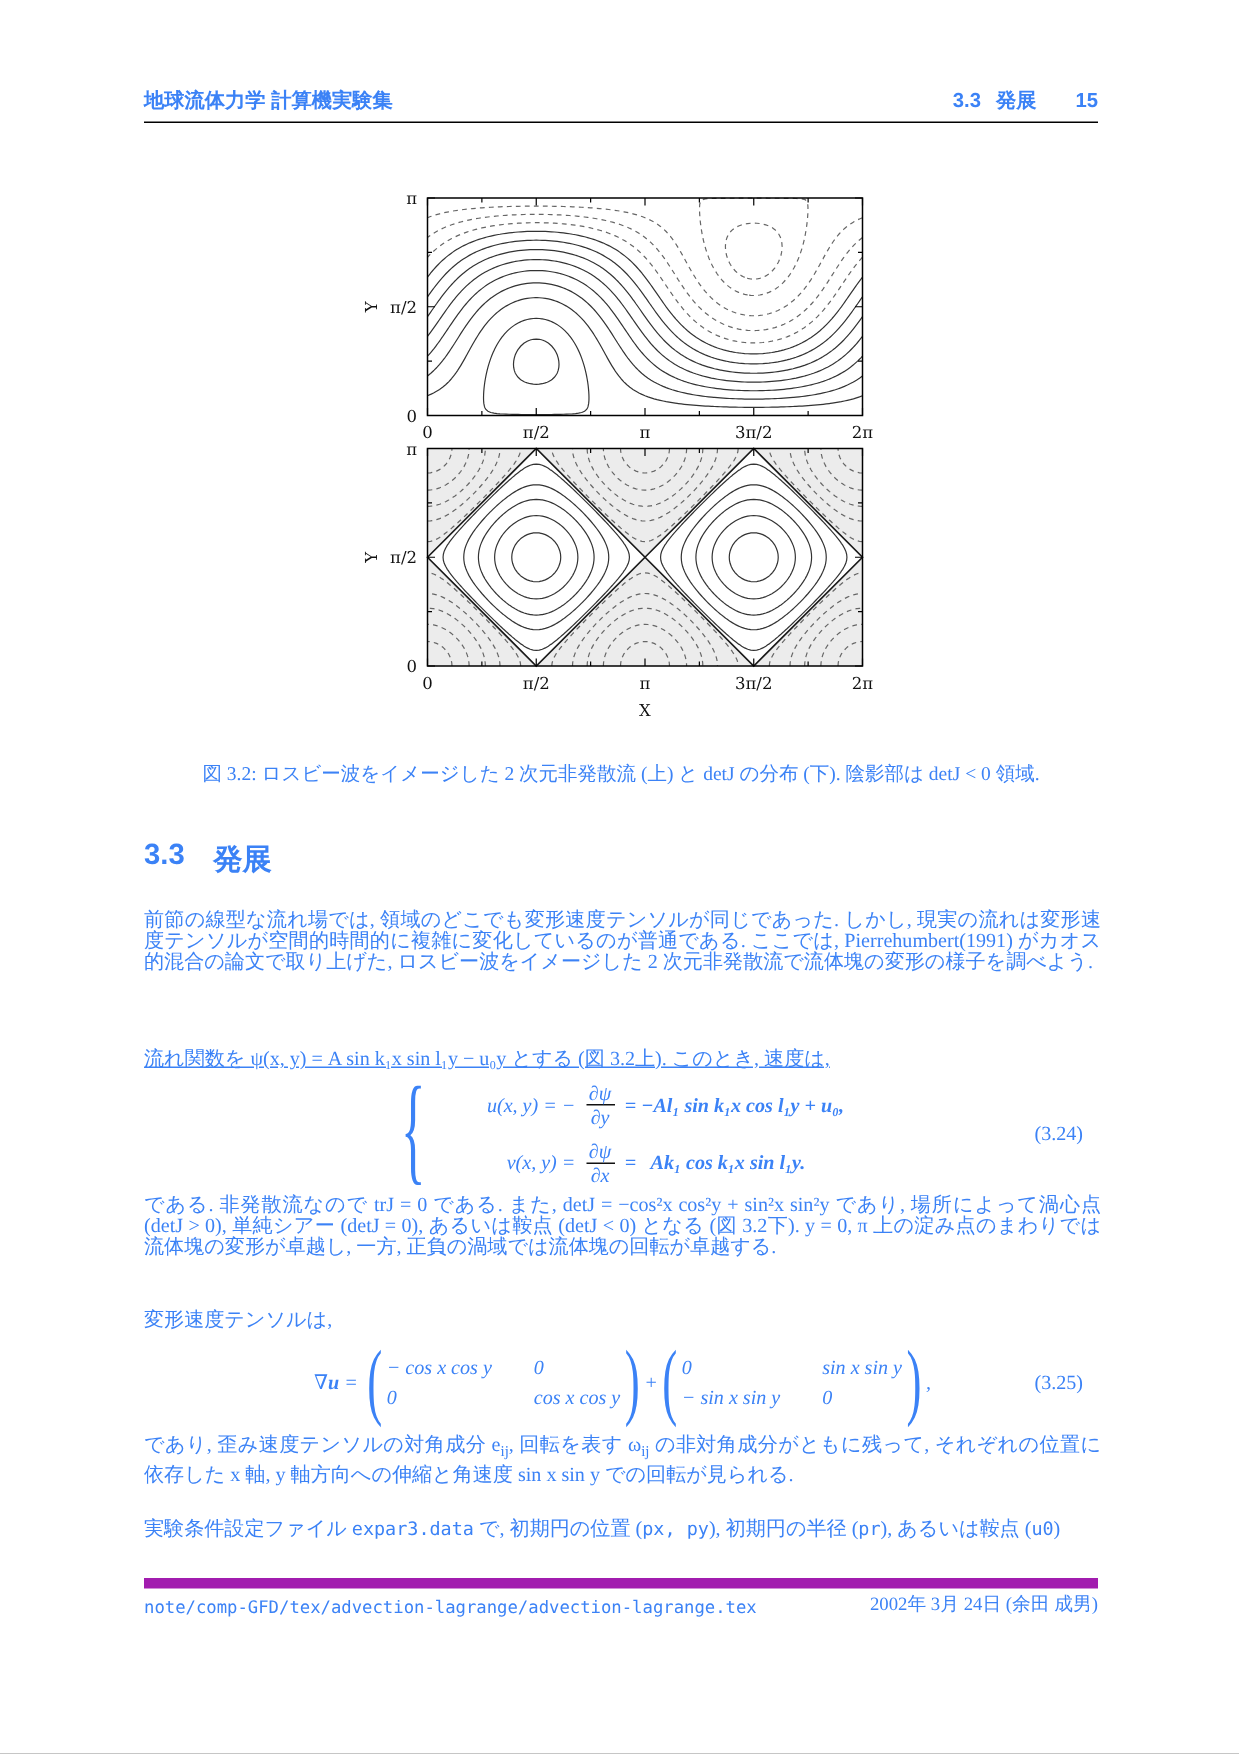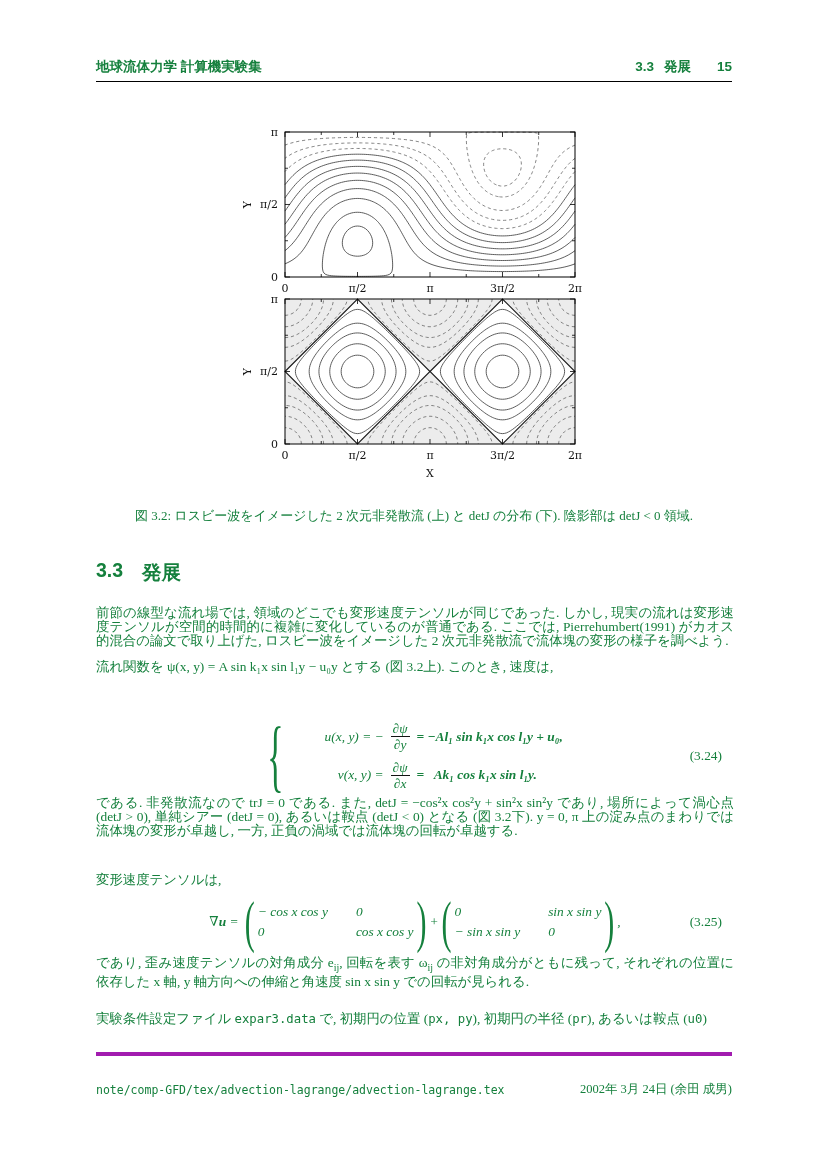--- a/index.html
+++ b/index.html
@@ -1,17 +1,17 @@
 <!DOCTYPE html>
 <html lang="ja"><head>
 <meta charset="utf-8">
 <style>
   html,body{margin:0;padding:0;background:#9a9a9a;}
   .page{position:relative;width:826px;height:1169px;background:#ffffff;margin:0 auto;
-        font-family:"Liberation Serif","DejaVu Serif",serif;color:#15803d;overflow:hidden;}
+        font-family:"Liberation Serif","DejaVu Serif",serif;color:#3b82f6;overflow:hidden;}
 
   
   .pagehead{position:absolute;left:96px;top:58px;width:636px;display:flex;
             justify-content:space-between;align-items:baseline;border-bottom:1px solid #000;
             padding-bottom:5px;font-family:"Liberation Sans","DejaVu Sans",sans-serif;
             font-weight:bold;font-size:13.5px;}
   .head-right{display:flex;align-items:baseline;}
   .head-right .sec-no{margin-right:10px;}
   .head-right .pn{margin-left:26px;}
 
@@ -24,21 +24,21 @@
 
   .caption{position:absolute;left:96px;top:507px;width:636px;text-align:center;font-size:13px;}
 
   .section-head{position:absolute;left:96px;top:543px;
                 font-family:"Liberation Sans","DejaVu Sans",sans-serif;
                 font-weight:bold;font-size:19.5px;display:flex;}
   .section-head .st{margin-left:19px;}
 
   .body{position:absolute;left:96px;width:638px;margin:0;font-size:13.4px;
         line-height:14px;text-align:justify;}
-  #p1{top:606px;} #p2{top:660px;} #p3{top:796px;} #p4{top:873px;}
+  #p1{top:606px;} #p2{top:699px;text-decoration:underline;} #p3{top:796px;} #p4{top:873px;}
   #p5{top:956px;} #p6{top:1012px;}
   sub{font-size:10px;}
   .mono{font-family:"DejaVu Sans Mono","Liberation Mono",monospace;font-size:12.3px;}
 
   
   .equation{position:absolute;left:96px;width:638px;display:flex;align-items:center;
             justify-content:center;font-size:13.4px;}
   #eq324{top:714px;height:84px;}
   #eq325{top:889px;height:66px;}
   .eqbody{display:flex;align-items:center;}
@@ -52,22 +52,22 @@
   .frac{display:inline-flex;flex-direction:column;align-items:center;line-height:1.15;}
   .frac .ft{border-bottom:1px solid #111;padding:0 2px;}
   .mi{font-style:italic;white-space:pre;}
   .mbu{font-weight:bold;font-style:italic;}
   .matrix{display:inline-grid;grid-template-columns:auto auto;column-gap:28px;row-gap:4px;
           text-align:left;font-style:italic;align-items:center;white-space:pre;}
   .paren{display:inline-block;font-size:30px;transform:scaleY(1.9);transform-origin:center;
          margin:0 3px;line-height:1;}
 
   
-  .pagefoot{position:absolute;left:96px;top:1052px;width:636px;border-top:4px solid #a21caf;
-            padding-top:25px;display:flex;justify-content:space-between;align-items:center;
+  .pagefoot{position:absolute;left:96px;top:1052px;width:636px;border-top:7px solid #a21caf;
+            padding-top:2px;display:flex;justify-content:space-between;align-items:flex-end;
             font-size:12.5px;}
   .foot-left{font-family:"DejaVu Sans Mono","Liberation Mono",monospace;font-size:11.5px;}
 </style>
 </head>
 <body>
 
 <div class="page">
 
   <header class="pagehead">
     <span class="head-left">地球流体力学 計算機実験集</span>

